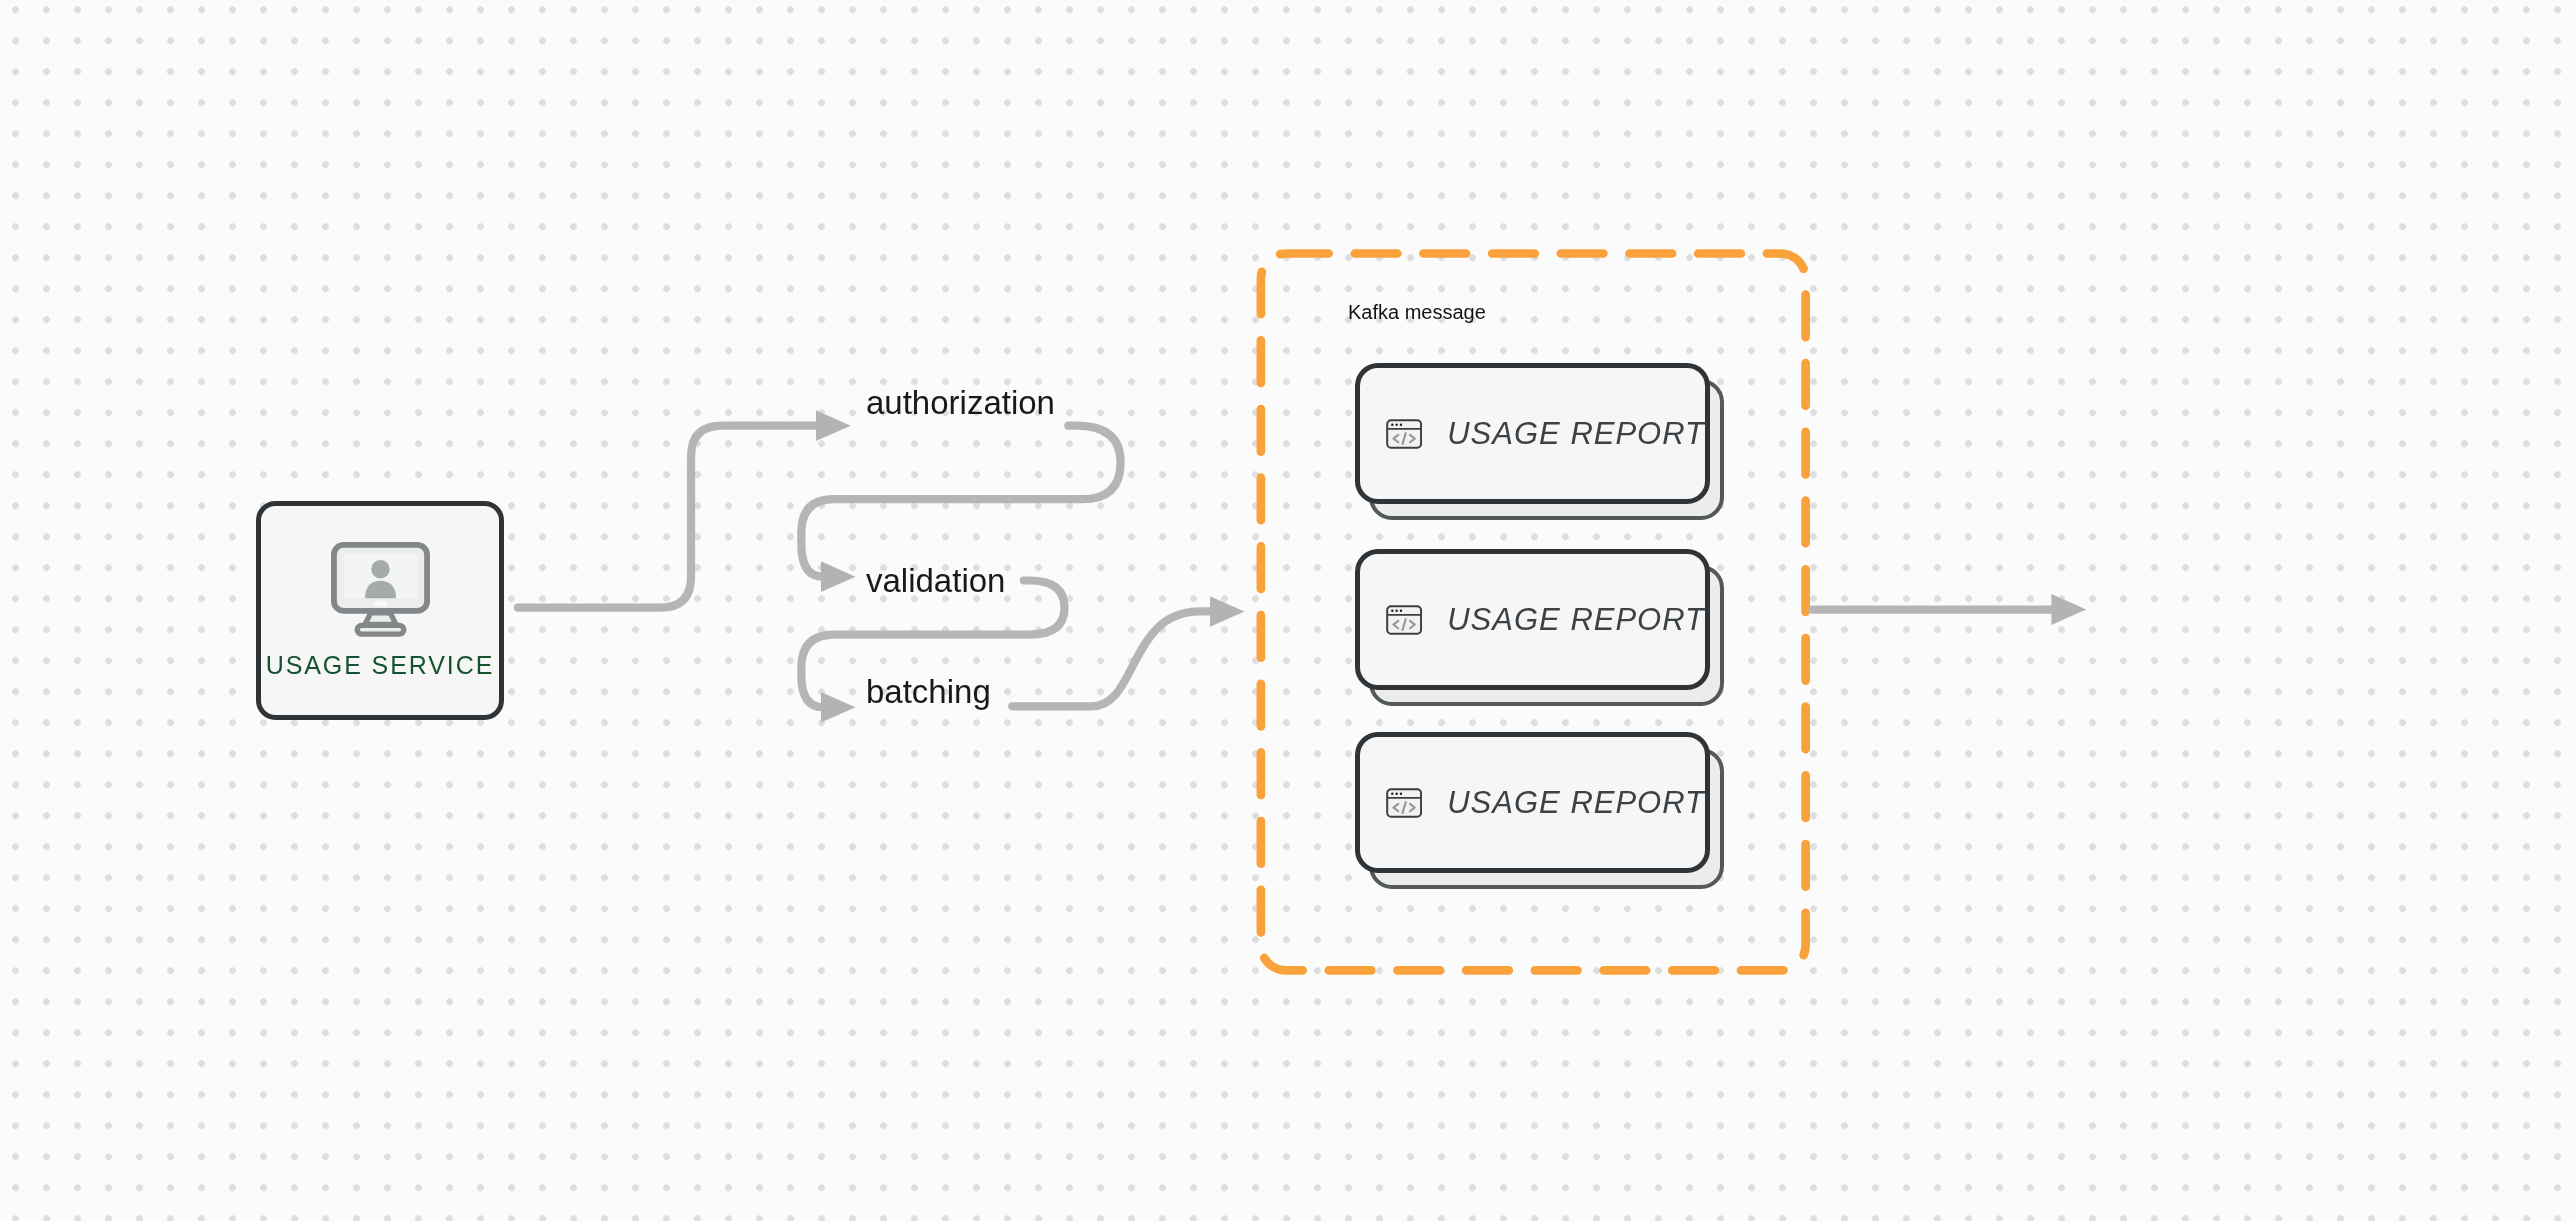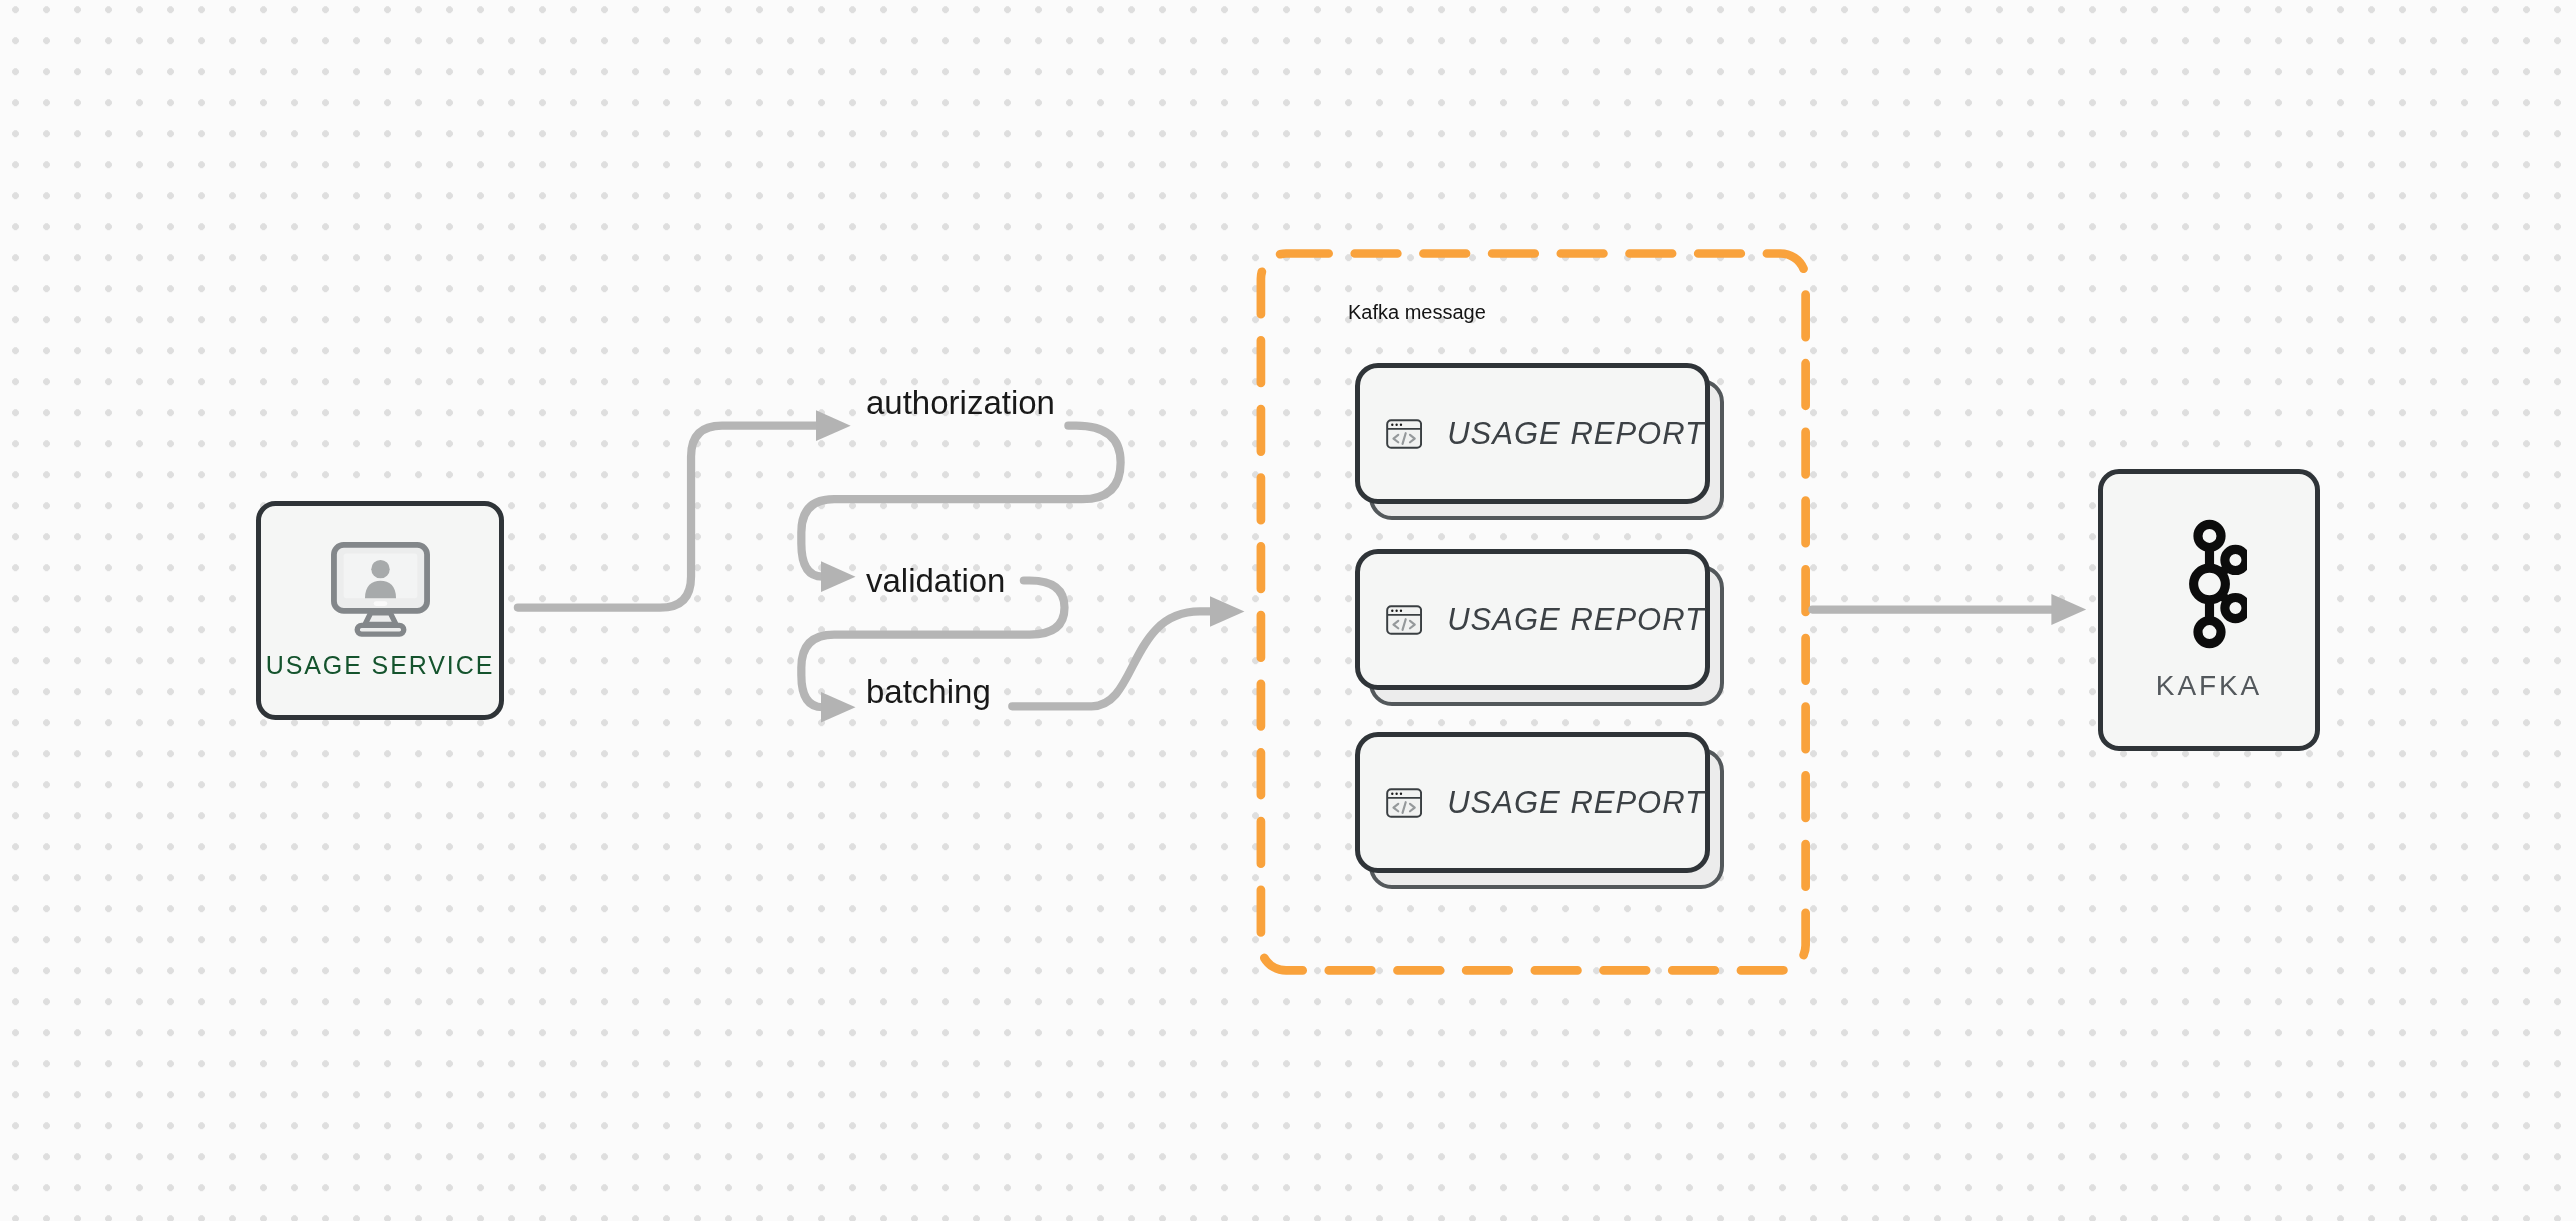--- a/index.html
+++ b/index.html
@@ -164,31 +164,15 @@
         <circle cx="27" cy="14.5" r="3" fill="#1a1a1a"></circle>
         <circle cx="38" cy="14.5" r="3" fill="#1a1a1a"></circle>
         <path d="M31 40 L19 49.5 L31 59" fill="none" stroke="#95999b" stroke-width="5.5" stroke-linecap="round" stroke-linejoin="round"></path>
         <path d="M61 40 L73 49.5 L61 59" fill="none" stroke="#95999b" stroke-width="5.5" stroke-linecap="round" stroke-linejoin="round"></path>
         <path d="M50 36 L42 63" fill="none" stroke="#95999b" stroke-width="5.5" stroke-linecap="round"></path>
       </svg>
       <span class="card-label">USAGE REPORT</span>
     </div>
   </div>
 
-  <div class="node node-kafka">
-    <svg width="75" height="130" viewBox="0 0 78 134">
-      <g fill="none" stroke="#0c0c0c" stroke-width="9.5">
-        <circle cx="39" cy="17" r="12"></circle>
-        <circle cx="39" cy="67" r="16.5"></circle>
-        <circle cx="39" cy="117" r="12"></circle>
-        <circle cx="66" cy="42" r="11"></circle>
-        <circle cx="66" cy="92" r="11"></circle>
-        <line x1="39" y1="29" x2="39" y2="50.5"></line>
-        <line x1="39" y1="83.5" x2="39" y2="105"></line>
-        <line x1="51" y1="56" x2="58" y2="49.5"></line>
-        <line x1="51" y1="78" x2="58" y2="84.5"></line>
-      </g>
-    </svg>
-    <div class="node-label">KAFKA</div>
-  </div>
 
 </div>
 
 
 </body></html>

